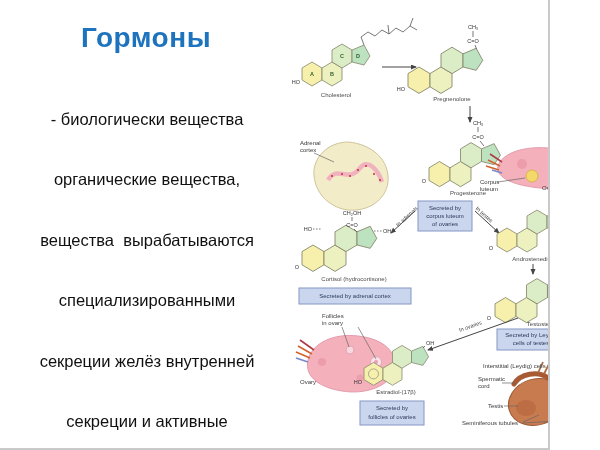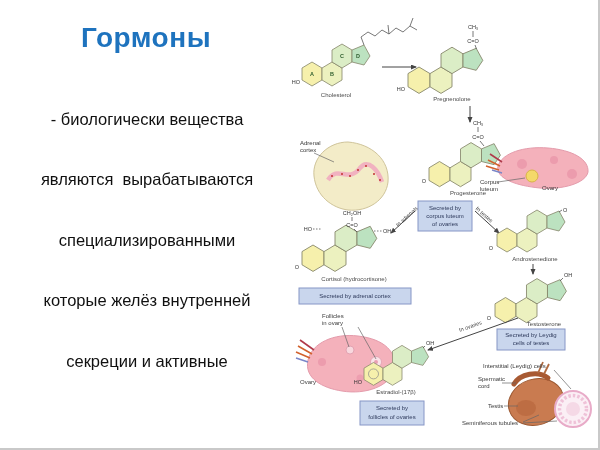--- a/index.html
+++ b/index.html
@@ -1,16 +1,16 @@
 <!DOCTYPE html>
 <html><head>
 <meta charset="utf-8">
 <style>
   html,body{margin:0;padding:0;background:#ffffff;}
-  .slide{position:relative;width:600px;height:450px;background:#ffffff;overflow:hidden;
+  .slide{position:relative;width:550px;height:450px;background:#ffffff;overflow:hidden;
          font-family:"Liberation Sans",sans-serif;
          border-right:2px solid #c9c9c9;border-bottom:2px solid #c9c9c9;box-sizing:border-box;}
   .title{position:absolute;left:0;top:22px;width:292px;text-align:center;
          font-size:28px;font-weight:bold;color:#1E73BE;letter-spacing:.5px;}
   .body-text{position:absolute;left:2px;top:70px;width:290px;text-align:center;
              font-size:16.5px;color:#101010;white-space:pre-wrap;}
   .tline{height:22.4px;line-height:22.4px;}
   svg{position:absolute;left:292px;top:12px;}
   svg text{font-family:"Liberation Sans",sans-serif;fill:#3c3c3c;}
   .rA{fill:#F6F0AC}.rB{fill:#ECF1BF}.rC{fill:#DBEDC6}.rD{fill:#BCE2C0}
@@ -28,23 +28,24 @@
 </style>
 </head>
 <body>
 
 <div class="slide">
 
   <div class="title">Гормоны</div>
 
   <div class="body-text">
     <div class="tline">- биологически вещества</div>
-    <div class="tline">являются  вырабатываются</div>
+    <div class="tline">органические вещества,</div>
+    <div class="tline">вещества  вырабатываются</div>
     <div class="tline">специализированными</div>
-    <div class="tline">которые желёз внутренней</div>
+    <div class="tline">секреции желёз внутренней</div>
     <div class="tline">секреции и активные</div>
     
     
     
     
     
     
     
     
   </div>

